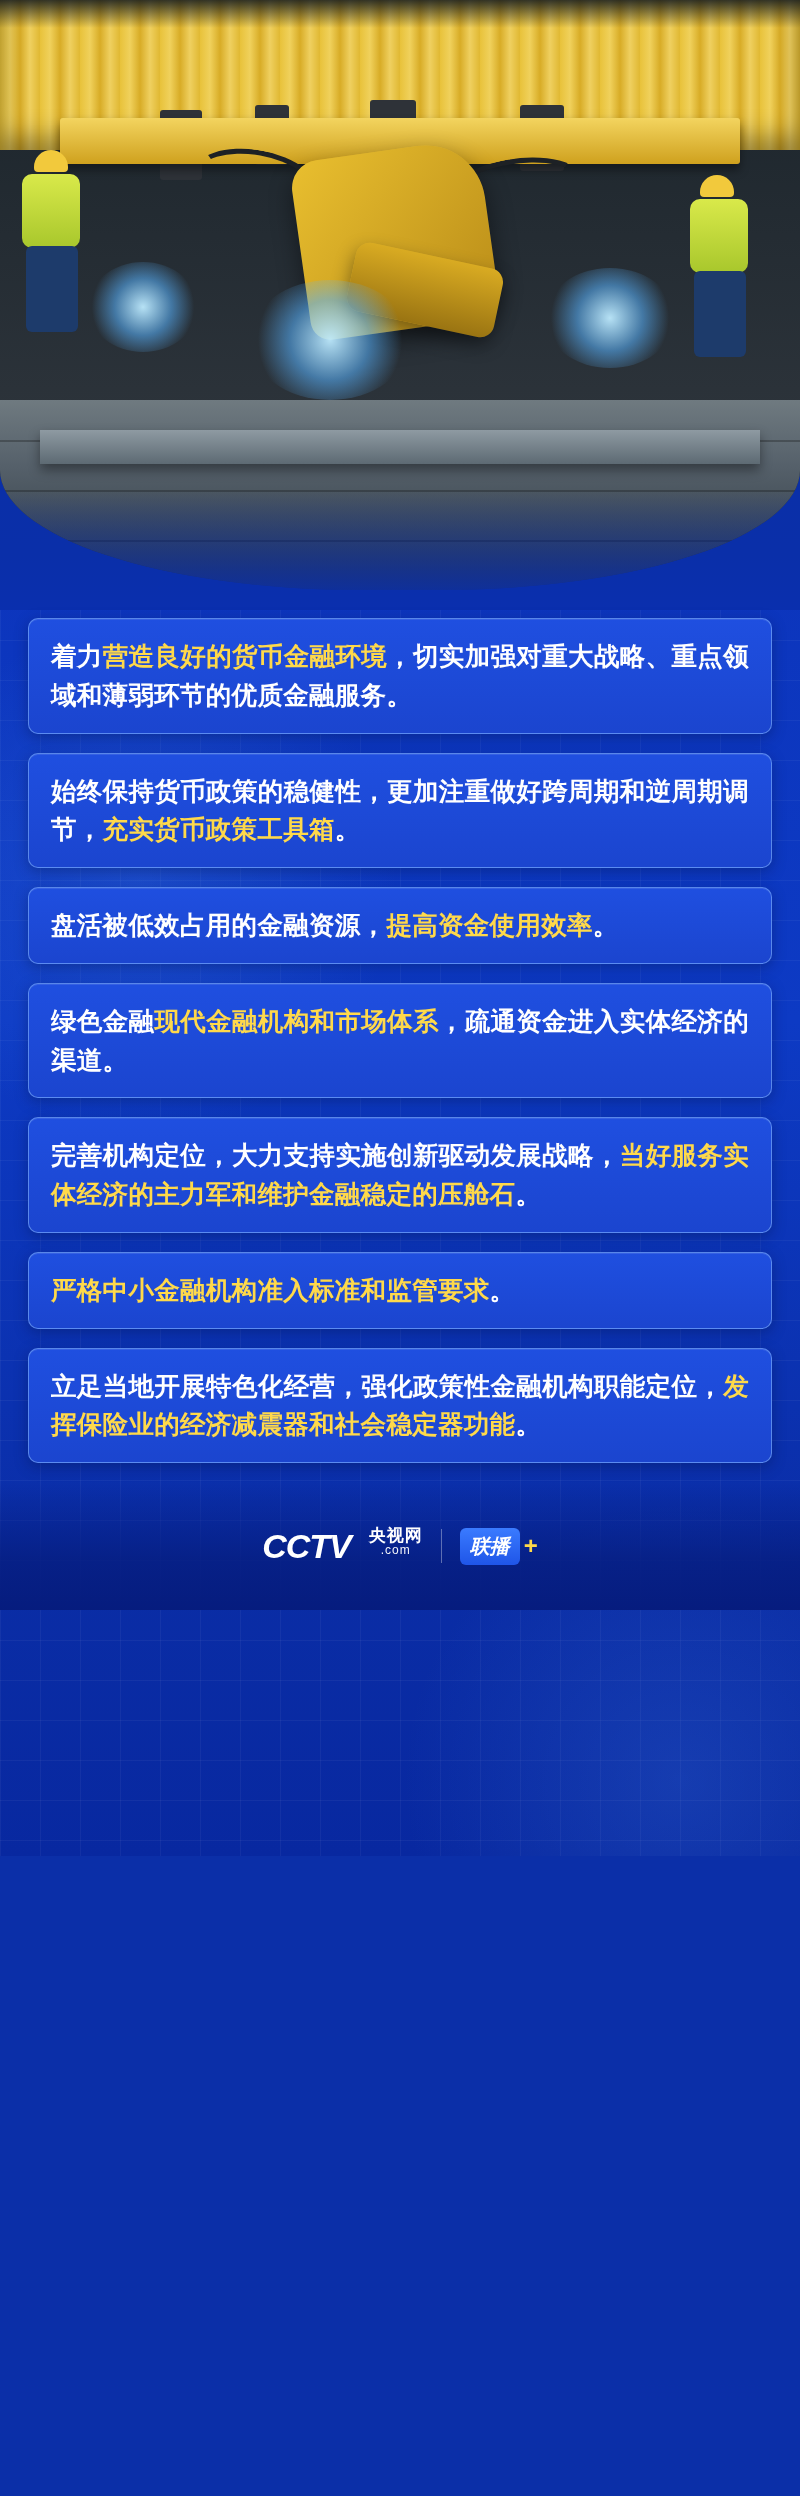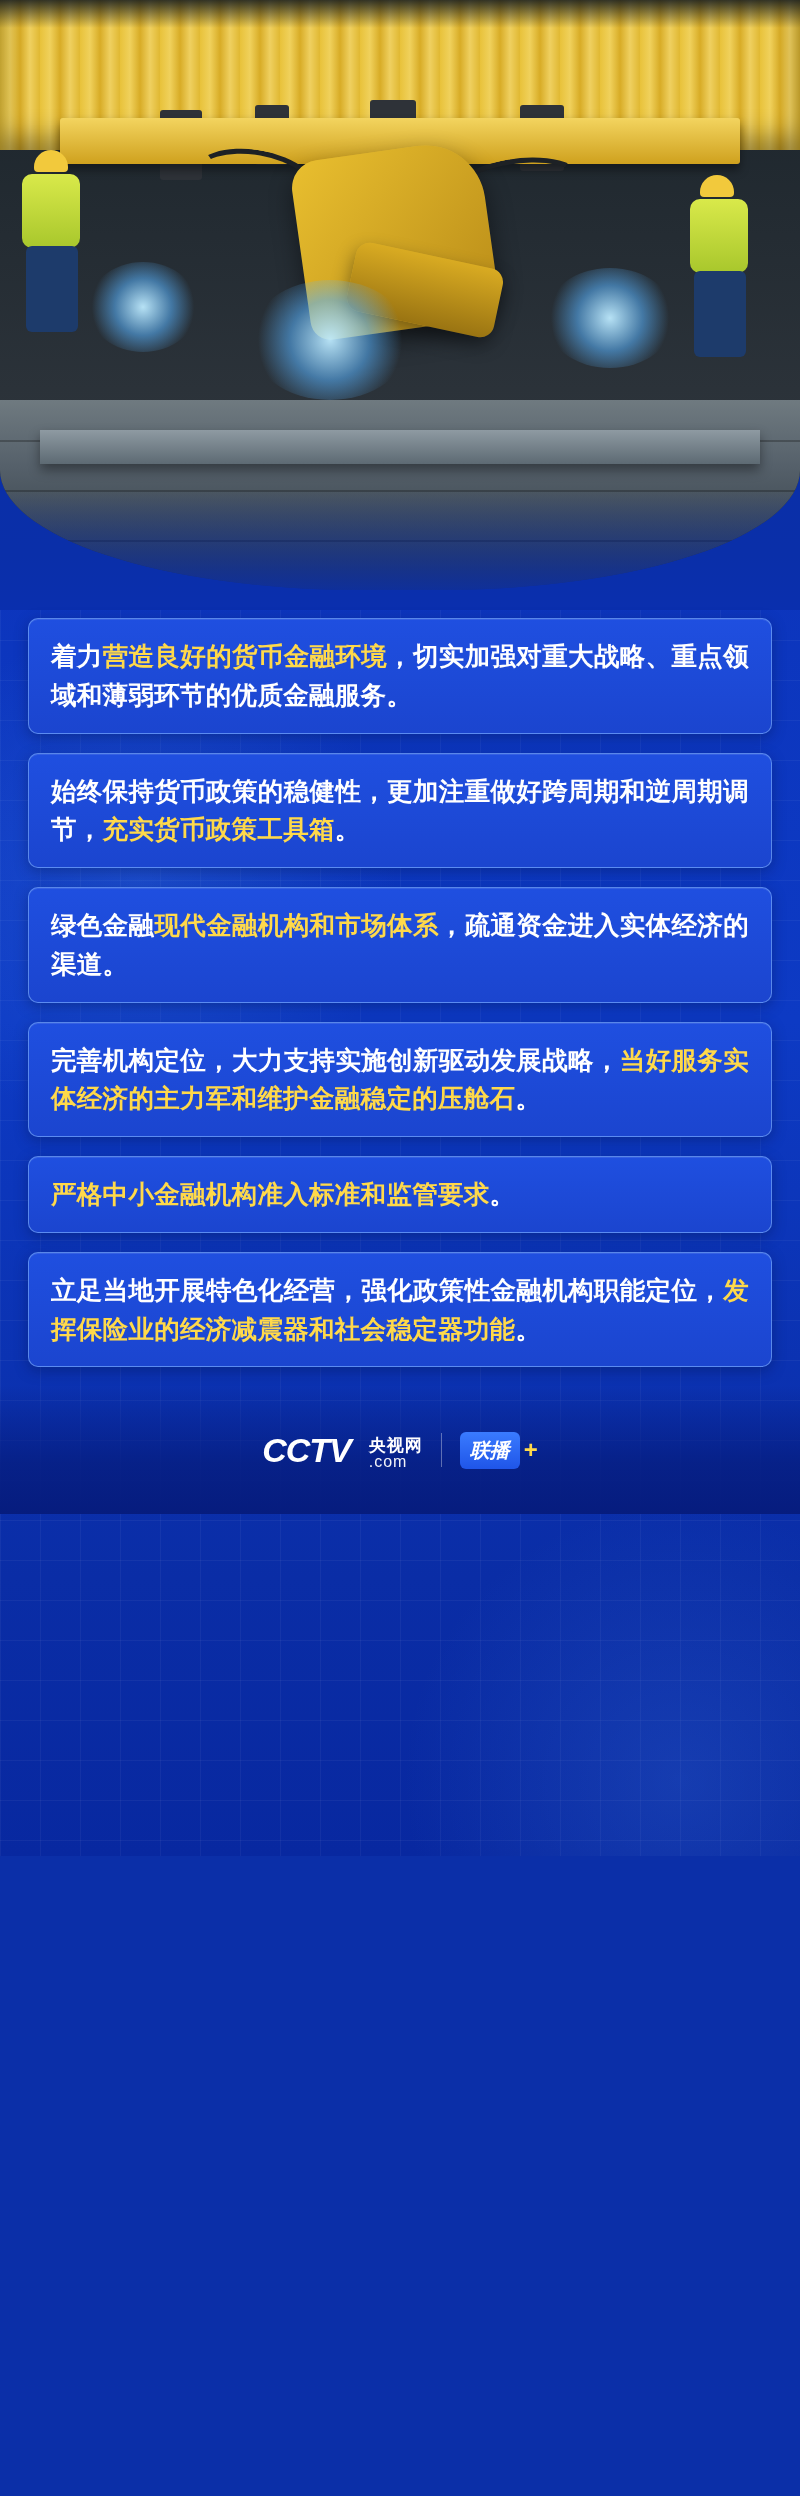--- a/index.html
+++ b/index.html
@@ -189,21 +189,21 @@
   }
   .logo-group {
     position: relative;
     display: flex;
     align-items: center;
     gap: 18px;
     z-index: 2;
   }
   .cctv-logo {
     display: flex;
-    align-items: flex-end;
+    align-items: flex-start;
     gap: 18px;
     color: #ffffff;
   }
   .cctv-mark {
     font-size: 34px;
     font-weight: 700;
     font-style: italic;
     letter-spacing: -1px;
     font-family: "Liberation Sans", sans-serif;
   }
@@ -212,23 +212,24 @@
     flex-direction: column;
     line-height: 1;
     align-items: flex-start;
   }
   .cctv-cn .cn {
     font-size: 17px;
     font-weight: 700;
     letter-spacing: 1px;
   }
   .cctv-cn .dom {
-    font-size: 16px;
+    font-size: 12px;
     letter-spacing: 1px;
     opacity: 0.95;
+    margin-left: 12px;
   }
   .divider-v {
     width: 1px; height: 34px;
     background: rgba(255,255,255,0.35);
   }
   .lianbo {
     display: flex;
     align-items: center;
     gap: 4px;
   }
@@ -296,20 +297,23 @@
 
     <div class="card">
       <p><span>着力</span><span class="hl">营造良好的货币金融环境</span><span>，切实加强对重大战略、重点领域和薄弱环节的优质金融服务。</span></p>
     </div>
 
     <div class="card">
       <p><span>始终保持货币政策的稳健性，更加注重做好跨周期和逆周期调节，</span><span class="hl">充实货币政策工具箱</span><span>。</span></p>
     </div>
 
 
+    <div class="card">
+      <p><span>盘活被低效占用的金融资源，</span><span class="hl">提高资金使用效率</span><span>。</span></p>
+    </div>
 
 
     <div class="card">
       <p><span>绿色金融</span><span class="hl">现代金融机构和市场体系</span><span>，疏通资金进入实体经济的渠道。</span></p>
     </div>
 
     <div class="card">
       <p><span>完善机构定位，大力支持实施创新驱动发展战略，</span><span class="hl">当好服务实体经济的主力军和维护金融稳定的压舱石</span><span>。</span></p>
     </div>
 

